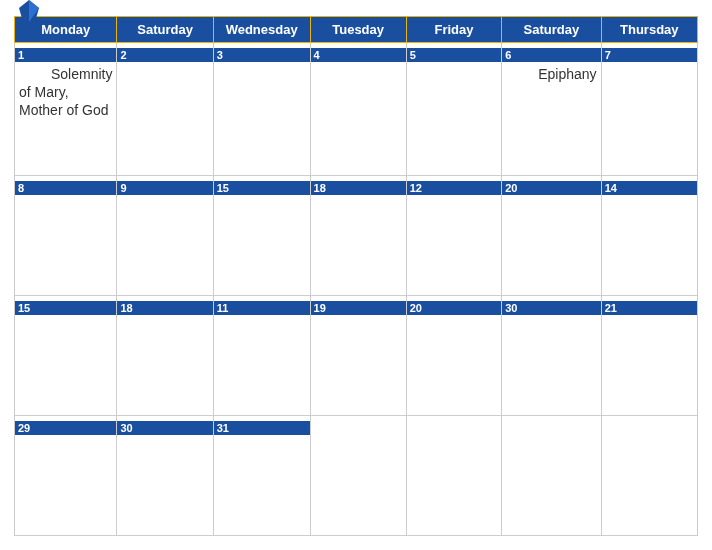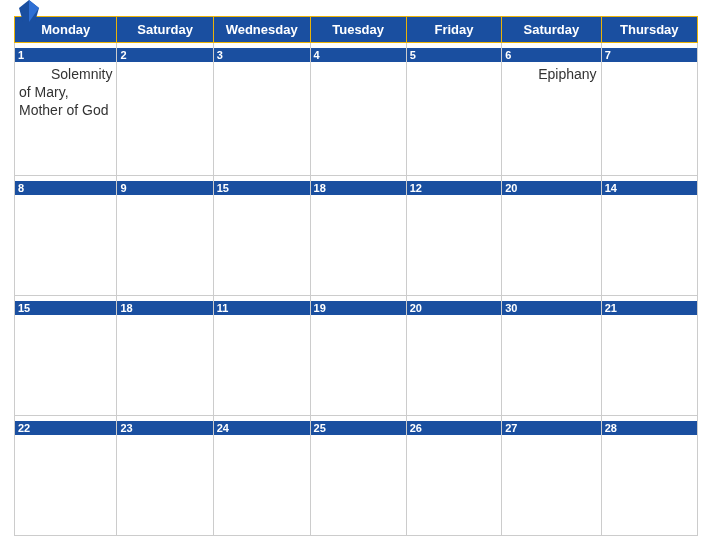--- a/index.html
+++ b/index.html
@@ -150,23 +150,23 @@
         <tr class="week-row">
           <td><span class="blue-num">15</span></td>
           <td><span class="blue-num">18</span></td>
           <td><span class="blue-num">11</span></td>
           <td><span class="blue-num">19</span></td>
           <td><span class="blue-num">20</span></td>
           <td><span class="blue-num">30</span></td>
           <td><span class="blue-num">21</span></td>
         </tr>
         <tr class="week-row">
-          <td><span class="blue-num">22</span></td>
-          <td><span class="blue-num">23</span></td>
-          <td><span class="blue-num">24</span></td>
-          <td><span class="blue-num">25</span></td>
-          <td><span class="blue-num">26</span></td>
-          <td><span class="blue-num">27</span></td>
-          <td><span class="blue-num">28</span></td>
+          <td><span class="blue-num">29</span></td>
+          <td><span class="blue-num">30</span></td>
+          <td><span class="blue-num">31</span></td>
+          <td></td>
+          <td></td>
+          <td></td>
+          <td></td>
         </tr>
       </tbody>
   </table>
 </div>
 
 </body></html>

